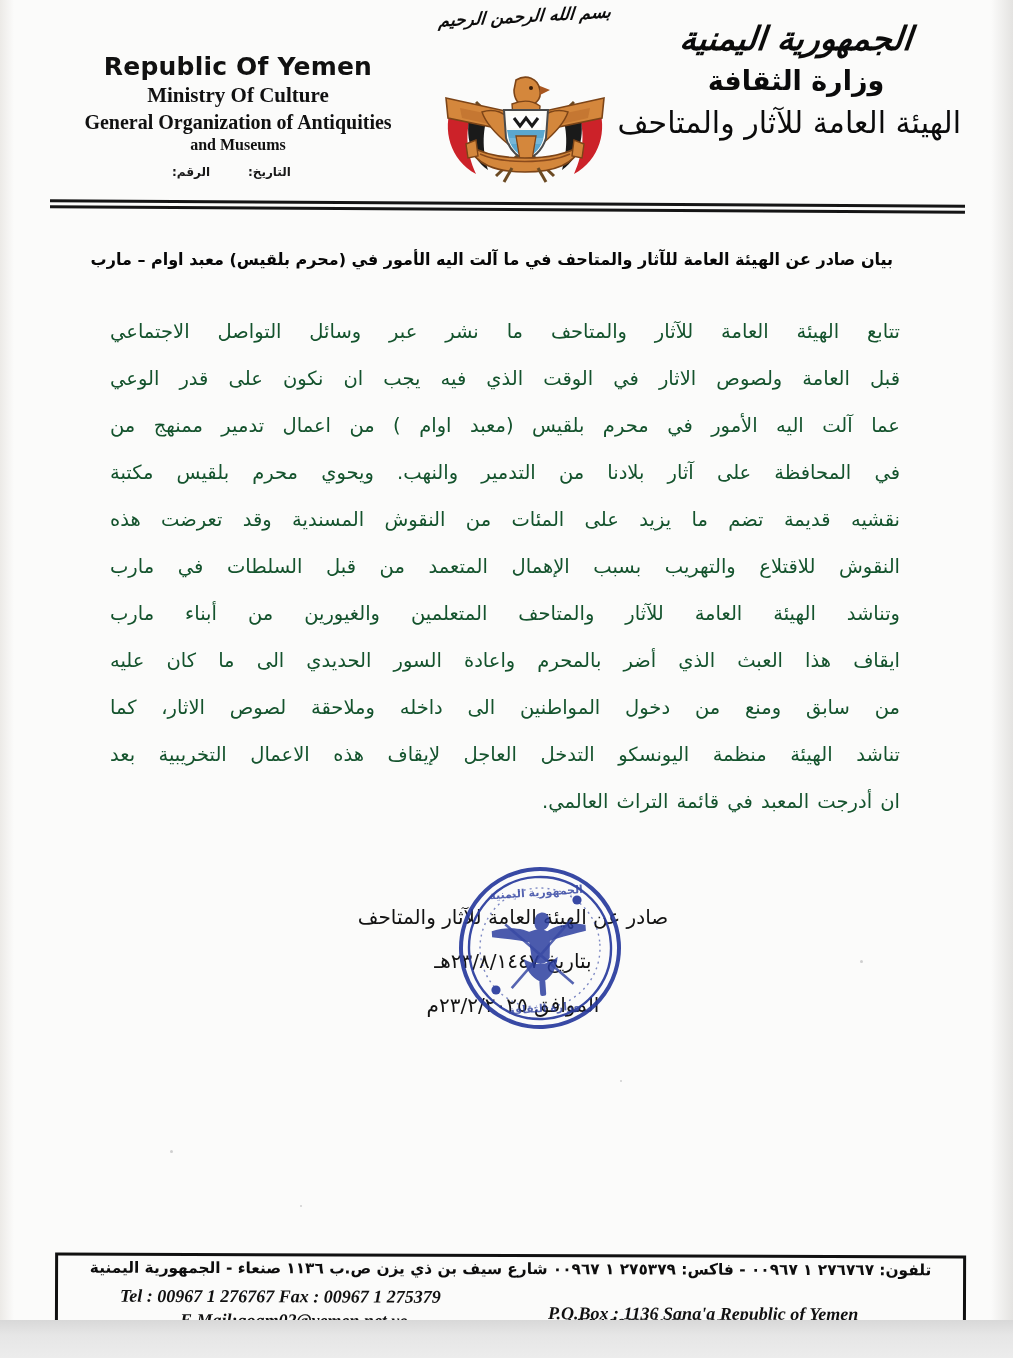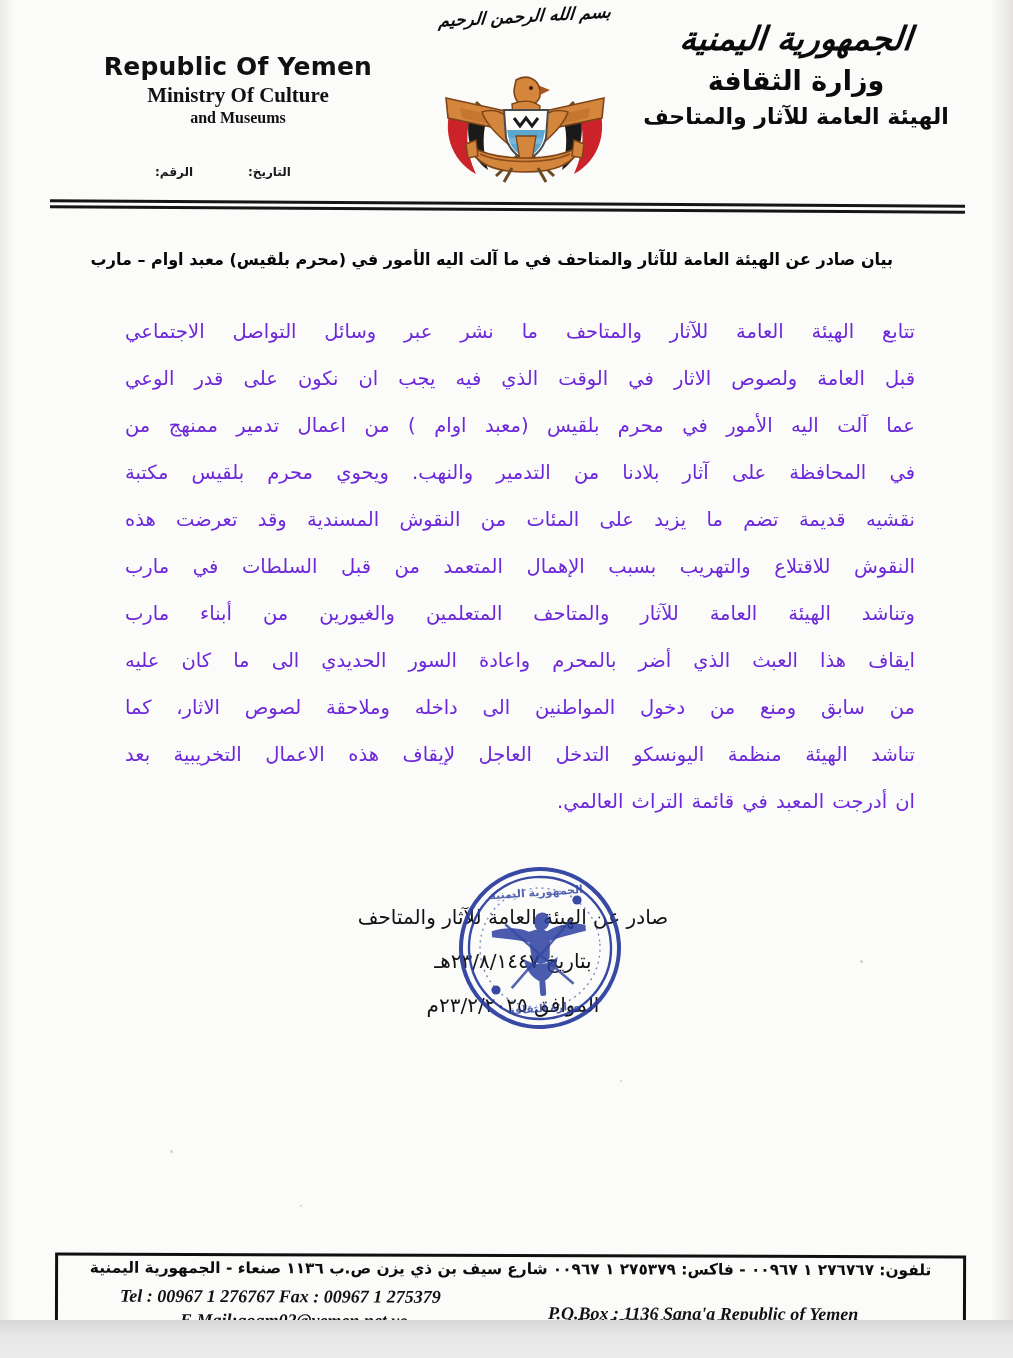--- a/index.html
+++ b/index.html
@@ -113,22 +113,22 @@
   .header-ar .ar-ministry {
     font-family: "DejaVu Sans", sans-serif;
     font-size: 27px;
     font-weight: bold;
     letter-spacing: 3px;
     line-height: 1.35;
     margin-top: 4px;
   }
   .header-ar .ar-org {
     font-family: "DejaVu Sans", sans-serif;
-    font-size: 22px;
-    font-weight: bold;
+    font-size: 30px;
+    font-weight: normal;
     letter-spacing: 0px;
     line-height: 1.3;
     margin-top: 3px;
     white-space: nowrap;
   }
 
   
   .emblem {
     position: absolute;
     left: 432px;
@@ -159,21 +159,21 @@
   
   .field-row {
     position: absolute;
     left: 0;
     top: 165px;
     width: 1013px;
     height: 24px;
   }
   .field-num {
     position: absolute;
-    left: 155px;
+    left: 172px;
     top: 0;
     direction: rtl;
     font-family: "DejaVu Sans", sans-serif;
     font-weight: bold;
     font-size: 12px;
     letter-spacing: 1px;
     color: #1a1a1a;
   }
   .field-date {
     position: absolute;
@@ -217,30 +217,30 @@
     font-weight: bold;
     font-size: 16.5px;
     letter-spacing: -0.3px;
     color: #070707;
     white-space: nowrap;
     transform: scaleX(0.97);
   }
 
   .body-text {
     position: absolute;
-    right: 98px;
+    right: 113px;
     top: 308px;
     width: 790px;
     direction: rtl;
     text-align: justify;
     text-align-last: justify;
     font-family: "DejaVu Sans", sans-serif;
     font-size: 19.5px;
     line-height: 47px;
-    color: #6d28d9;
+    color: #14532d;
     word-spacing: 2px;
   }
   .body-text p {
     margin: 0;
   }
   .body-text .last-line {
     text-align-last: right;
   }
 
   
@@ -367,20 +367,21 @@
 <div id="page">
 
   <div class="scan-edge-left"></div>
   <div class="scan-edge-right"></div>
 
   <div class="header">
 
     <div class="header-en">
       <div class="line1">Republic Of Yemen</div>
       <div class="line2">Ministry Of Culture</div>
+      <div class="line3">General Organization of Antiquities</div>
       <div class="line4">and Museums</div>
     </div>
 
     <div class="header-ar">
       <div class="ar-country">الجمهورية اليمنية</div>
       <div class="ar-ministry">وزارة الثقافة</div>
       <div class="ar-org">الهيئة العامة للآثار والمتاحف</div>
     </div>
 
     <div class="emblem">

